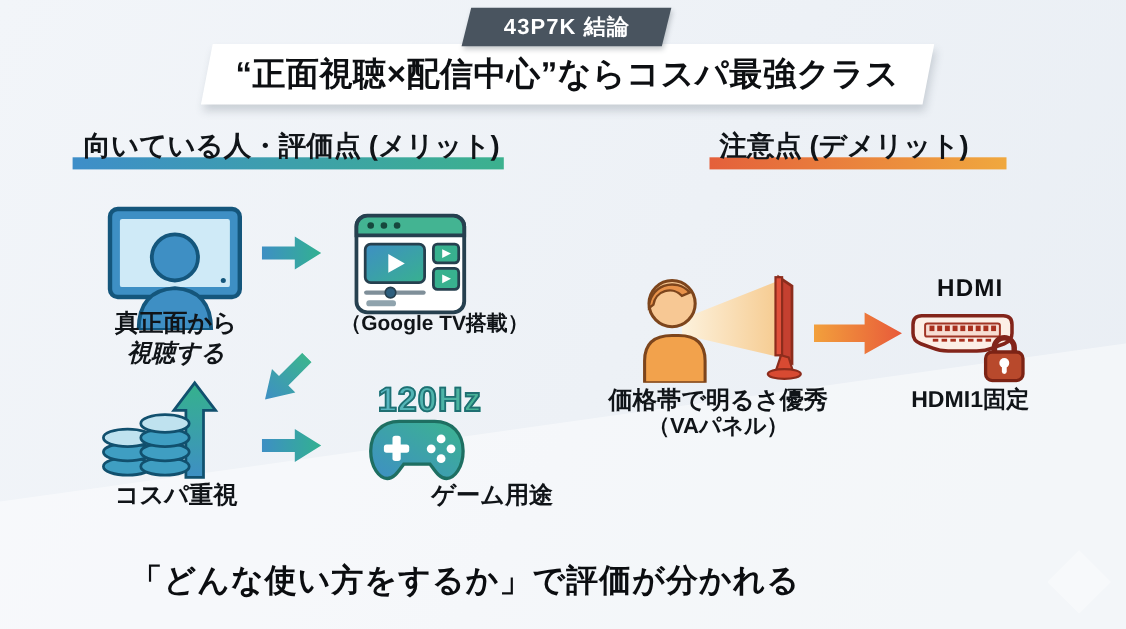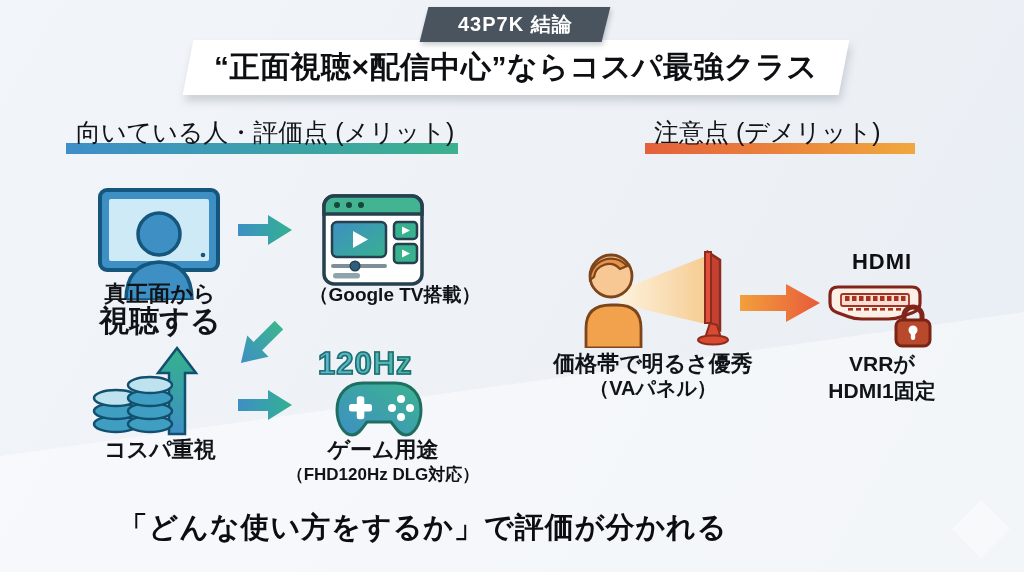--- a/index.html
+++ b/index.html
@@ -21,32 +21,32 @@
   }
   .badge span{transform:skewX(14deg);color:#fff;font-size:20px;font-weight:bold;letter-spacing:1px;}
   .banner{
     position:absolute;left:188px;top:40px;width:656px;height:55px;
     background:#ffffff;transform:skewX(-11deg);
     box-shadow:3px 6px 8px rgba(70,80,95,.22);z-index:5;
     display:flex;align-items:center;justify-content:center;
   }
   .banner span{transform:skewX(11deg);color:#0d0f12;font-size:30px;font-weight:900;letter-spacing:.5px;white-space:nowrap;}
   
-  .sec-head{position:absolute;font-size:25px;font-weight:400;color:#101418;z-index:3;white-space:nowrap;}
+  .sec-head{position:absolute;font-size:25px;font-weight:700;color:#101418;z-index:3;white-space:nowrap;}
   .sec-bar{position:absolute;height:11px;z-index:2;}
   .bar-merit{left:66px;top:143px;width:392px;background:linear-gradient(90deg,#3e8ec9,#3cb18e);}
   .bar-demerit{left:645px;top:143px;width:270px;background:linear-gradient(90deg,#e4603b,#f0a83e);}
   
   .lbl{position:absolute;text-align:center;color:#101418;font-weight:bold;z-index:3;}
   .lbl .l1{font-size:22px;line-height:27px;white-space:nowrap;}
   .lbl .l2{font-size:17px;line-height:23px;white-space:nowrap;}
   .lbl.big2 .l2{font-size:19px;text-align:center;}
   .icon{position:absolute;z-index:3;}
   .hz{
-    position:absolute;left:318px;top:346px;width:120px;text-align:left;
+    position:absolute;left:318px;top:346px;width:120px;text-align:right;
     font-size:31px;font-weight:900;z-index:3;letter-spacing:1px;
     background:linear-gradient(105deg,#5fb7d4,#45b392);
     -webkit-background-clip:text;background-clip:text;color:transparent;
     -webkit-text-stroke:1.6px #1f6f72;
   }
   .hdmi-word{position:absolute;left:822px;top:249px;width:120px;text-align:center;
     font-size:22px;font-weight:900;color:#0d0f12;z-index:3;letter-spacing:1px;}
   .arrow{position:absolute;z-index:2;}
   .footer{
     position:absolute;left:0;top:508px;width:846px;text-align:center;
@@ -80,21 +80,21 @@
 
   <svg class="icon" style="left:96px;top:186px;" width="126" height="114" viewBox="0 0 126 114">
     <rect x="4" y="4" width="118" height="80" rx="7" fill="#3e8fc4" stroke="#14567c" stroke-width="4"></rect>
     <rect x="13" y="13" width="100" height="62" rx="2" fill="#cfeaf7"></rect>
     <circle cx="107" cy="69" r="2.3" fill="#14567c"></circle>
     <circle cx="63" cy="48" r="21" fill="#3e8fc4" stroke="#14567c" stroke-width="3.5"></circle>
     <path d="M30,114 Q30,78 63,76 Q96,78 96,114 Z" fill="#3e8fc4" stroke="#14567c" stroke-width="3.5"></path>
   </svg>
   <div class="lbl" style="left:55px;top:280px;width:210px;">
     <div class="l1" style="font-size:22px;">真正面から</div>
-    <div class="l1" style="font-size:30px;">視聴する</div>
+    <div class="l1" style="font-size:22px;font-style:italic;">視聴する</div>
   </div>
 
   <svg class="arrow" style="left:238px;top:212px;" width="54" height="36" viewBox="0 0 54 36">
     <defs>
         <linearGradient id="gA1" x1="0" y1="0" x2="1" y2="0">
       <stop offset="0" stop-color="#3e8fc4"></stop>
           <stop offset="1" stop-color="#32b191"></stop>
         </linearGradient>
       </defs>
     <polygon points="0,12 30,12 30,3 54,18 30,33 30,24 0,24" fill="url(#gA1)"></polygon>
@@ -177,23 +177,22 @@
         </linearGradient>
       </defs>
     <path d="M31,5 h32 c16,0 26,11 26,27 c0,15 -8,25 -15,25 c-7,0 -11,-8 -15,-13 h-24 c-4,5 -8,13 -15,13 c-7,0 -15,-10 -15,-25 C5,16 15,5 31,5 Z" fill="url(#gG)" stroke="#1e6f62" stroke-width="3"></path>
     <rect x="17" y="26" width="23" height="7.5" rx="2.5" fill="#ffffff"></rect>
     <rect x="24.8" y="18.2" width="7.5" height="23" rx="2.5" fill="#ffffff"></rect>
     <circle cx="60" cy="30" r="4" fill="#ffffff"></circle>
     <circle cx="69" cy="21" r="4" fill="#ffffff"></circle>
     <circle cx="78" cy="30" r="4" fill="#ffffff"></circle>
     <circle cx="69" cy="39" r="4" fill="#ffffff"></circle>
   </svg>
-  <div class="lbl" style="left:263px;top:436px;width:240px;">
+  <div class="lbl" style="left:263px;top:436px;width:240px;text-align:right;">
     <div class="l1">ゲーム用途</div>
-    <div class="l2">（FHD120Hz DLG対応）</div>
   </div>
 
   <svg class="icon" style="left:578px;top:246px;" width="188" height="102" viewBox="0 0 188 102">
     <defs>
         <linearGradient id="gC" x1="0" y1="0" x2="1" y2="0">
       <stop offset="0" stop-color="#fdf2dd"></stop>
           <stop offset="1" stop-color="#f6cc92"></stop>
         </linearGradient>
       </defs>
     <polygon points="42,44 128,10 128,78 42,58" fill="url(#gC)"></polygon>
@@ -241,18 +240,17 @@
       <rect x="52" y="24" width="5" height="2.6"></rect>
         <rect x="60" y="24" width="5" height="2.6"></rect>
       <rect x="68" y="24" width="5" height="2.6"></rect>
     </g>
     <path d="M76,37 v-5 a9,9 0 0 1 18,0 v5" fill="none" stroke="#82241a" stroke-width="5" stroke-linecap="round"></path>
     <rect x="68" y="36" width="34" height="26" rx="6" fill="#b8492c" stroke="#7c2315" stroke-width="3"></rect>
     <circle cx="85" cy="46" r="4.5" fill="#ffffff"></circle>
     <rect x="82.8" y="47" width="4.4" height="9" rx="2.2" fill="#ffffff"></rect>
   </svg>
   <div class="lbl" style="left:812px;top:350px;width:140px;">
-    <div class="l1" style="font-size:21px;">VRRが</div>
     <div class="l1" style="font-size:21px;">HDMI1固定</div>
   </div>
 
   <div class="footer">「どんな使い方をするか」で評価が分かれる</div>
 </div>
 
 </body></html>

